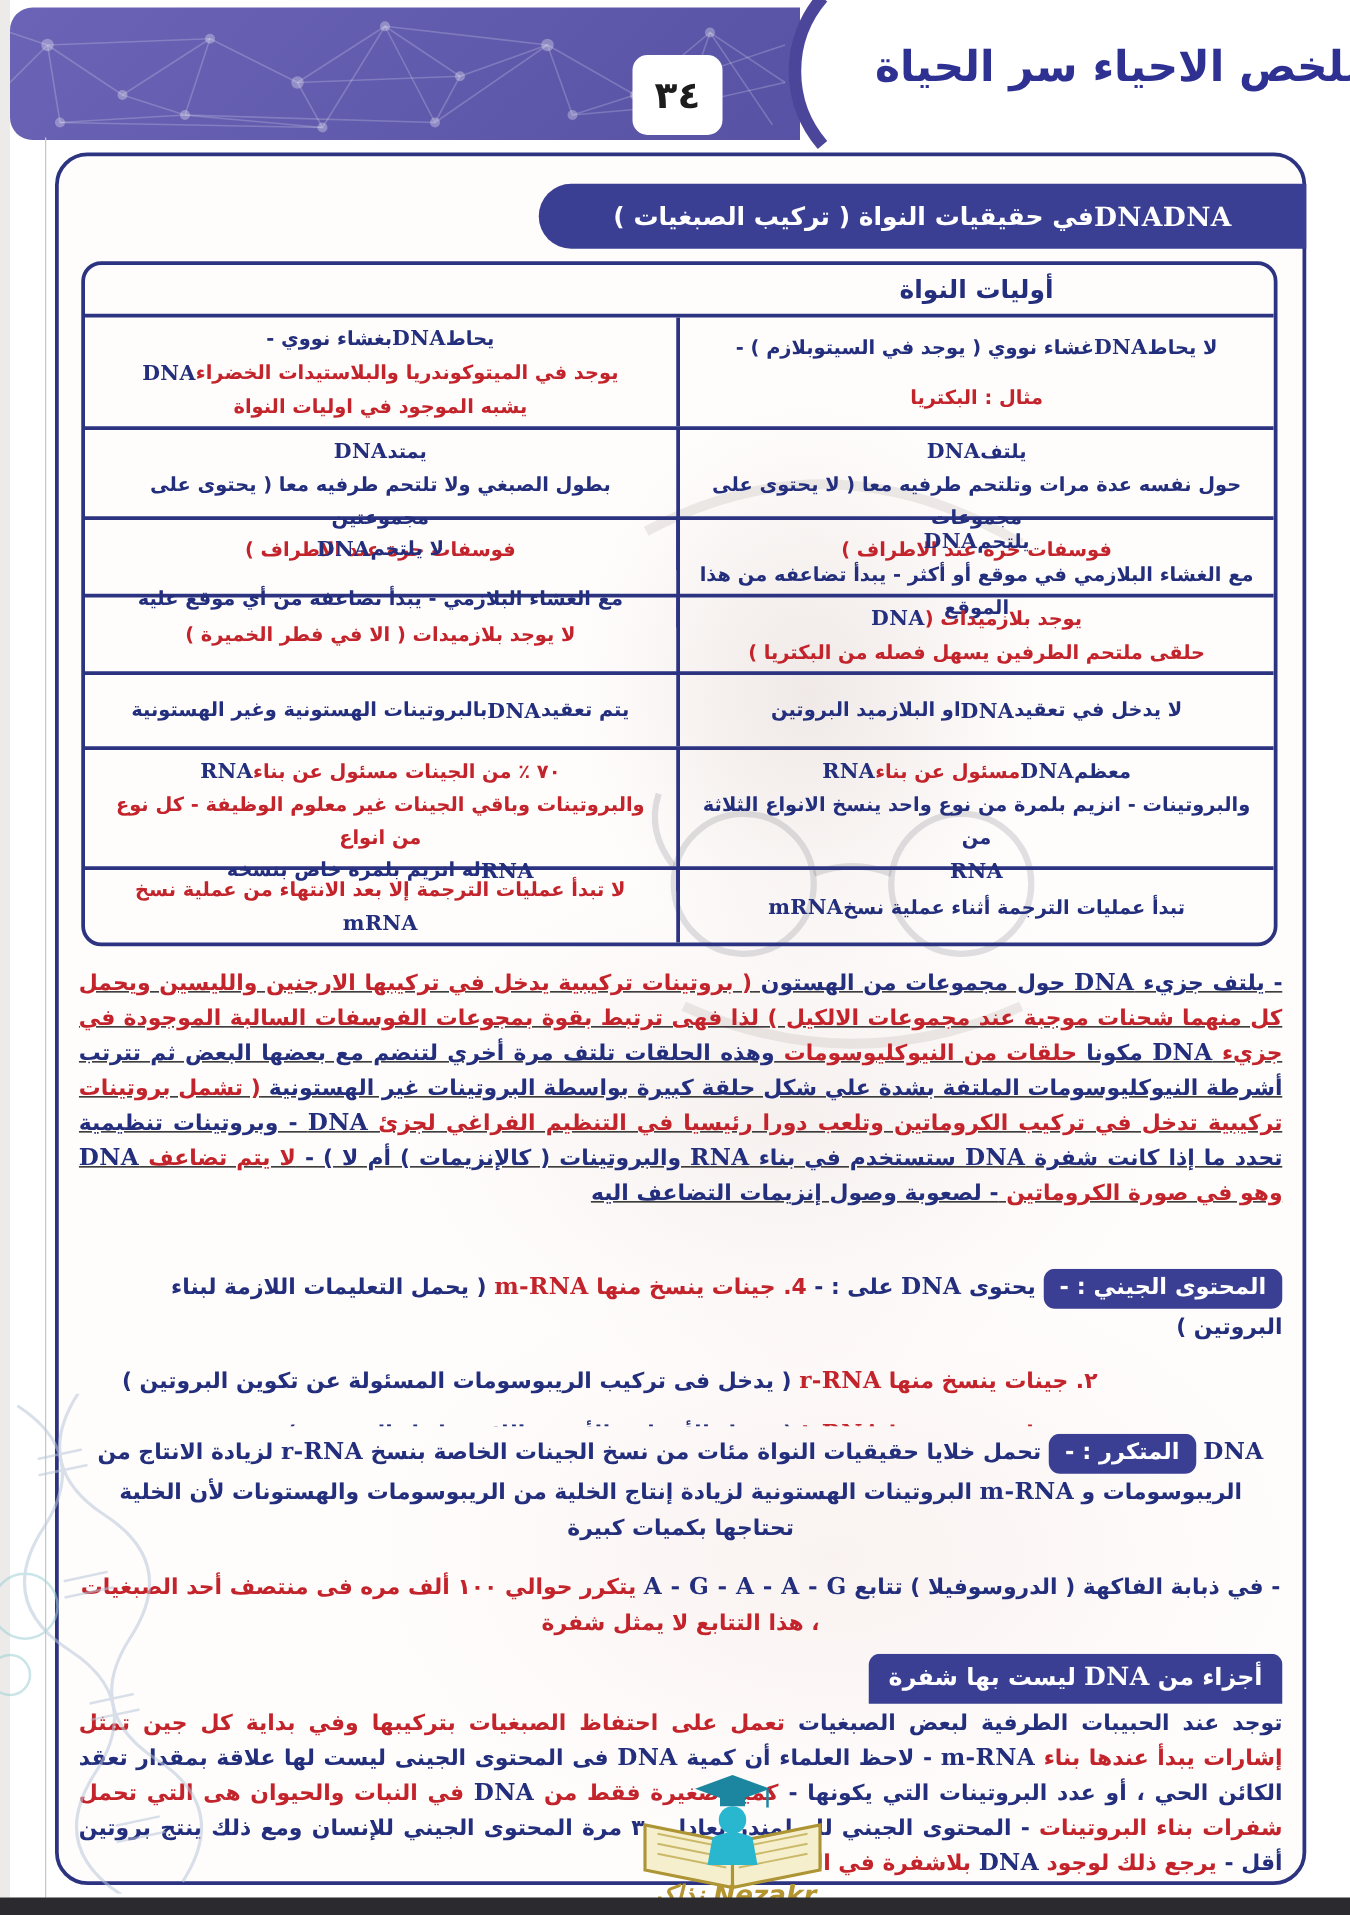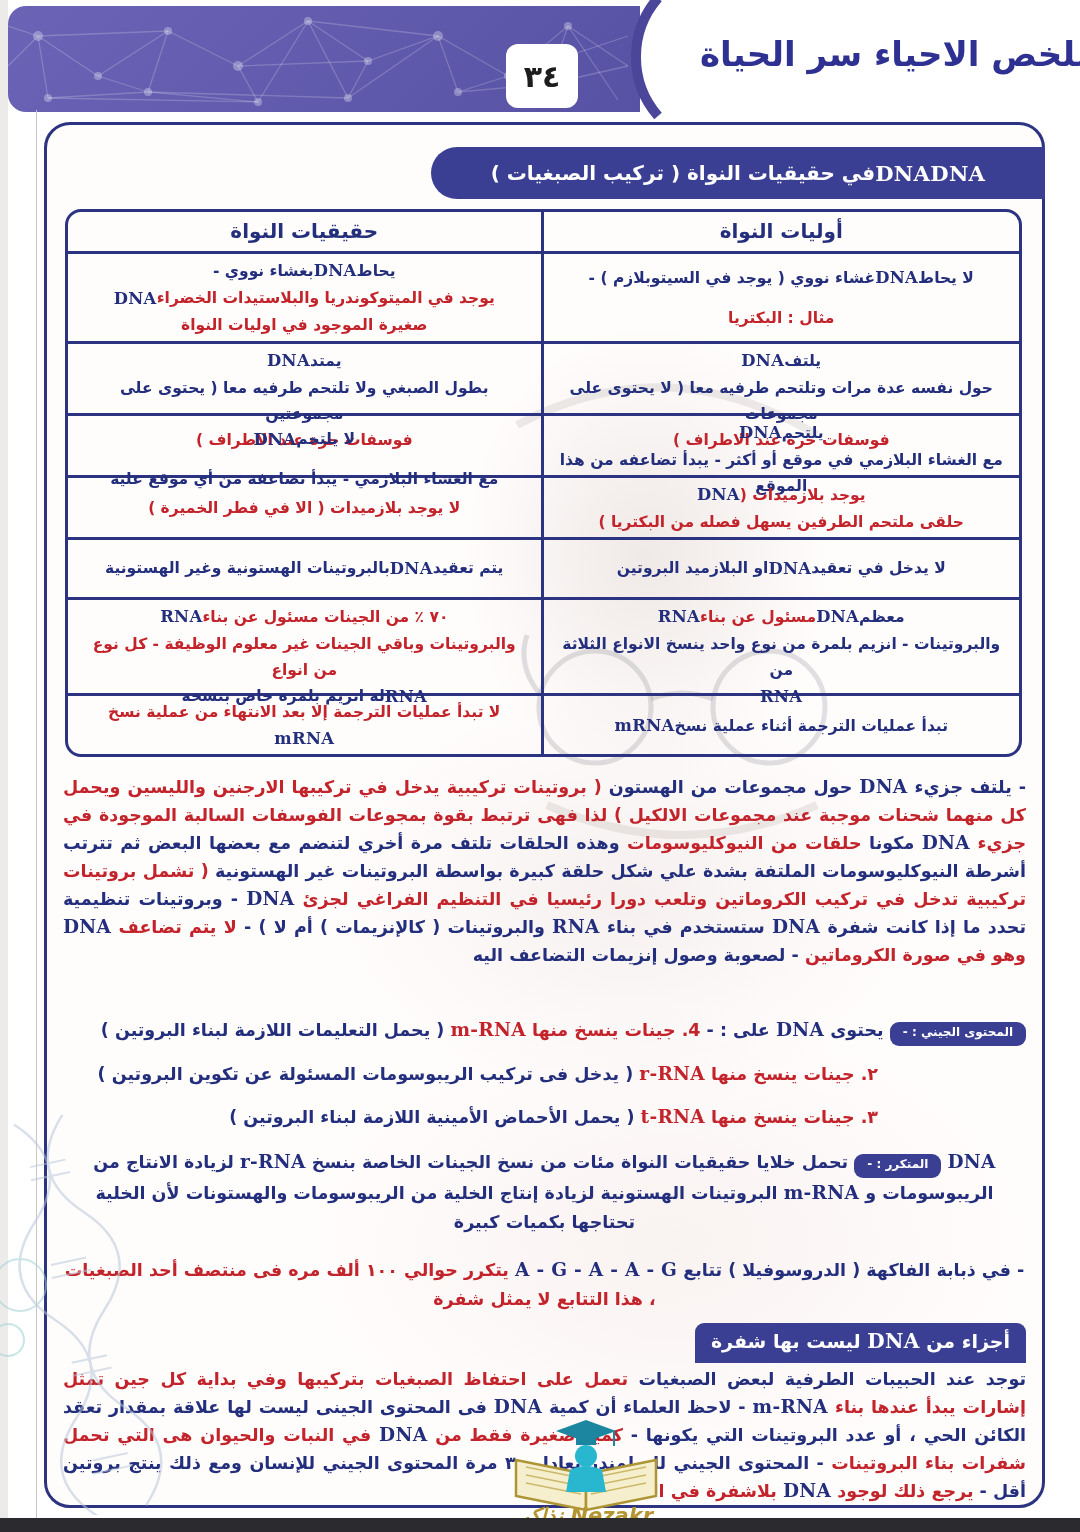--- a/index.html
+++ b/index.html
@@ -68,30 +68,30 @@
   .dtable .trow:nth-child(8){ height:58px; }
   
   .run-navy { color:#232e7c; }
   .run-red  { color:#c3232a; }
   .run-white{ color:#ffffff; }
   .latin {
     font-family:"DejaVu Serif","Liberation Serif",serif; direction:ltr; unicode-bidi:isolate;
     font-weight:600; letter-spacing:.3px; font-size:1.06em;
   }
   .sec { position:absolute; left:16px; right:16px; direction:rtl; font-weight:bold; overflow:hidden; z-index:9; }
-  .sec-histone { top:648px; height:234px; font-size:17.5px; line-height:28px; text-align:justify; }
+  .sec-histone { top:648px; height:234px; font-size:17.5px; line-height:28px; text-align:justify;text-decoration:underline; }
   .sec-genetic { top:890px; height:126px; font-size:17.5px; line-height:30px; text-align:right; }
   .sec-genetic .gitem { padding-right:148px;margin-top:13px; }
   .sec-repeat  { top:1022px; height:106px; font-size:17.5px; line-height:29px; text-align:center; }
   .sec-fly     { top:1130px; height:64px;  font-size:17.5px; line-height:29px; text-align:center; }
   .sec-badge-line { top:1198px; height:40px; text-align:right; }
   .sec-final   { top:1240px; height:142px; font-size:17.5px; line-height:28px; text-align:justify; }
   .badge {
     display:inline-block; background:#3b3f93; color:#ffffff; border-radius:9px;
-    padding:2px 13px 5px; font-size:12px; font-weight:bold; line-height:1.4;
+    padding:2px 13px 5px; font-size:18px; font-weight:bold; line-height:1.4;
   }
   .badge-big { font-size:19px; padding:4px 16px 23px; }
   
   .helix-svg { position:absolute; left:0px; top:1115px; z-index:6; opacity:.55; pointer-events:none; }
   .logo-svg  { position:absolute; left:486px; top:1412px; z-index:20; pointer-events:none; }
   .bottom-strip { position:absolute; left:0; right:0; bottom:0; height:14px; background:#2b2b2f; z-index:25; }
 </style>
 </head>
 <body>
 
@@ -150,37 +150,36 @@
 
   <div class="title-bar">
       <span class="run-white latin">DNA</span>
       <span class="run-white latin">DNA</span>
       <span class="run-white"> في حقيقيات النواة ( تركيب الصبغيات )</span>
     </div>
 
   <div class="dtable">
     <div class="trow hrow">
       <div class="tcell">أوليات النواة</div>
-      <div class="tcell">حقيقيات النواة</div>
     </div>
 
   <div class="trow">
     <div class="tcell cell-right">
           <span class="run-navy">لا يحاط </span>
           <span class="run-navy latin">DNA</span>
           <span class="run-navy"> غشاء نووي ( يوجد في السيتوبلازم ) - </span>
           <span class="run-red">مثال : البكتريا</span>
         </div>
     <div class="tcell cell-left">
           <span class="run-navy">يحاط </span>
           <span class="run-navy latin">DNA</span>
           <span class="run-navy"> بغشاء نووي - </span>
           <span class="run-red">يوجد في الميتوكوندريا والبلاستيدات الخضراء </span>
           <span class="run-navy latin">DNA</span>
-          <span class="run-red"> صغيرة الموجود في اوليات النواة</span>
+          <span class="run-red"> يشبه الموجود في اوليات النواة</span>
         </div>
   </div>
 
   <div class="trow">
     <div class="tcell cell-right">
           <span class="run-navy">يلتف </span>
           <span class="run-navy latin">DNA</span>
           <span class="run-navy"> حول نفسه عدة مرات وتلتحم طرفيه معا ( لا يحتوى على مجموعات </span>
           <span class="run-red">فوسفات حره عند الاطراف )</span>
         </div>

